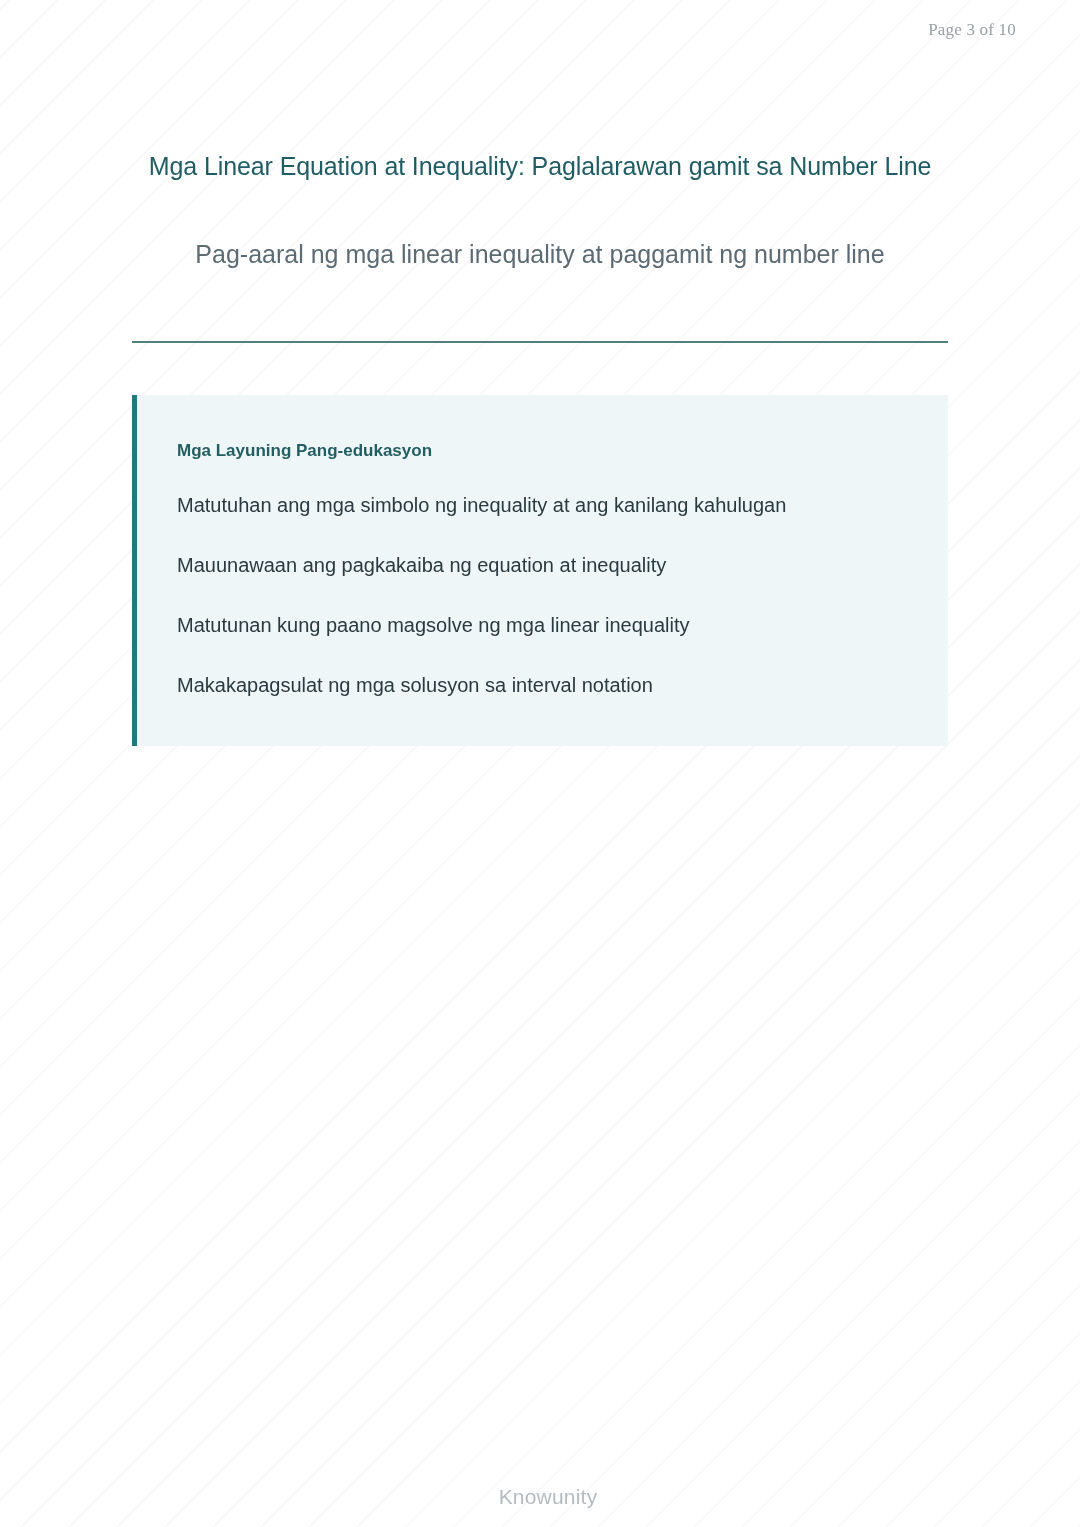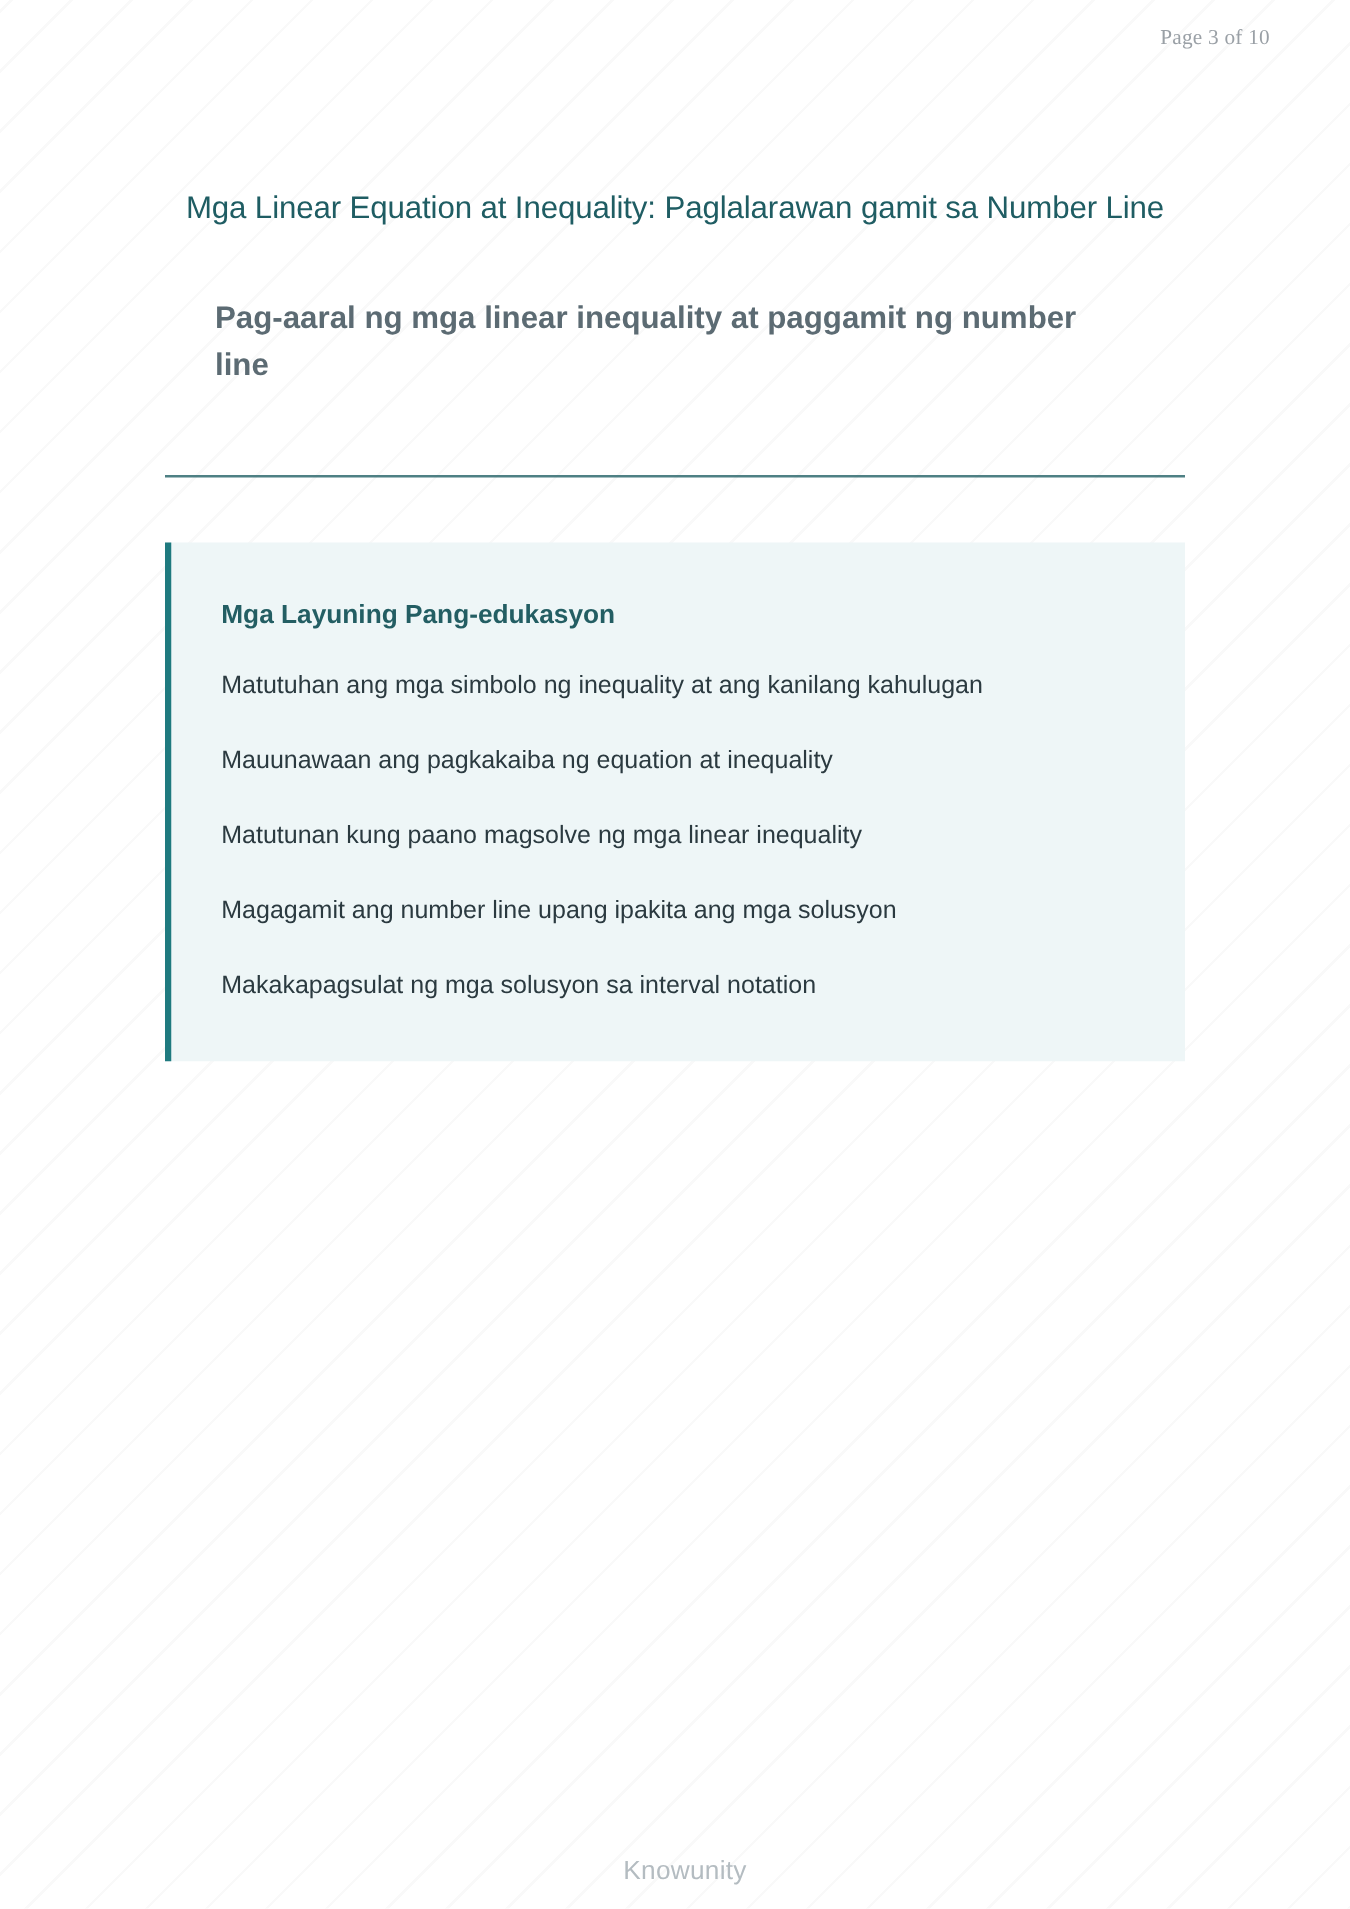--- a/index.html
+++ b/index.html
@@ -57,39 +57,40 @@
     color: #1f5d63;
     text-align: center;
     letter-spacing: -0.1px;
     line-height: 1.3;
     margin: 0;
   }
   .doc-subtitle {
     margin: 52px 40px 0 40px;
     font-size: 25px;
     color: #5c6b73;
+    text-align: center;
     line-height: 1.55;
-    font-weight: 700;
+    font-weight: 400;
   }
   .title-rule {
     margin-top: 68px;
     height: 2px;
     background: #2f6a6f;
     opacity: 0.85;
     width: 100%;
   }
   .objectives-card {
     margin-top: 52px;
     background: #eef6f7;
     border-left: 5px solid #1f7a7f;
     padding: 46px 44px 46px 40px;
     box-sizing: border-box;
   }
   .objectives-heading {
-    font-size: 21px;
+    font-size: 17px;
     font-weight: bold;
     color: #235e63;
     margin: 0 0 30px 0;
   }
   .objective-item {
     font-size: 20px;
     color: #2b3a40;
     line-height: 1.45;
     margin: 0 0 31px 0;
   }
@@ -123,21 +124,20 @@
     <div class="doc-subtitle">Pag-aaral ng mga linear inequality at paggamit ng number line</div>
 
     <div class="title-rule"></div>
 
     <div class="objectives-card">
       <div class="objectives-heading">Mga Layuning Pang-edukasyon</div>
 
       <p class="objective-item">Matutuhan ang mga simbolo ng inequality at ang kanilang kahulugan</p>
       <p class="objective-item">Mauunawaan ang pagkakaiba ng equation at inequality</p>
       <p class="objective-item">Matutunan kung paano magsolve ng mga linear inequality</p>
-      <p class="objective-item">Magagamit ang number line upang ipakita ang mga solusyon</p>
       <p class="objective-item">Makakapagsulat ng mga solusyon sa interval notation</p>
     </div>
 
   </div>
 
   <div class="footer-brand">Knowunity</div>
 
 </div>
 
 </body></html>

